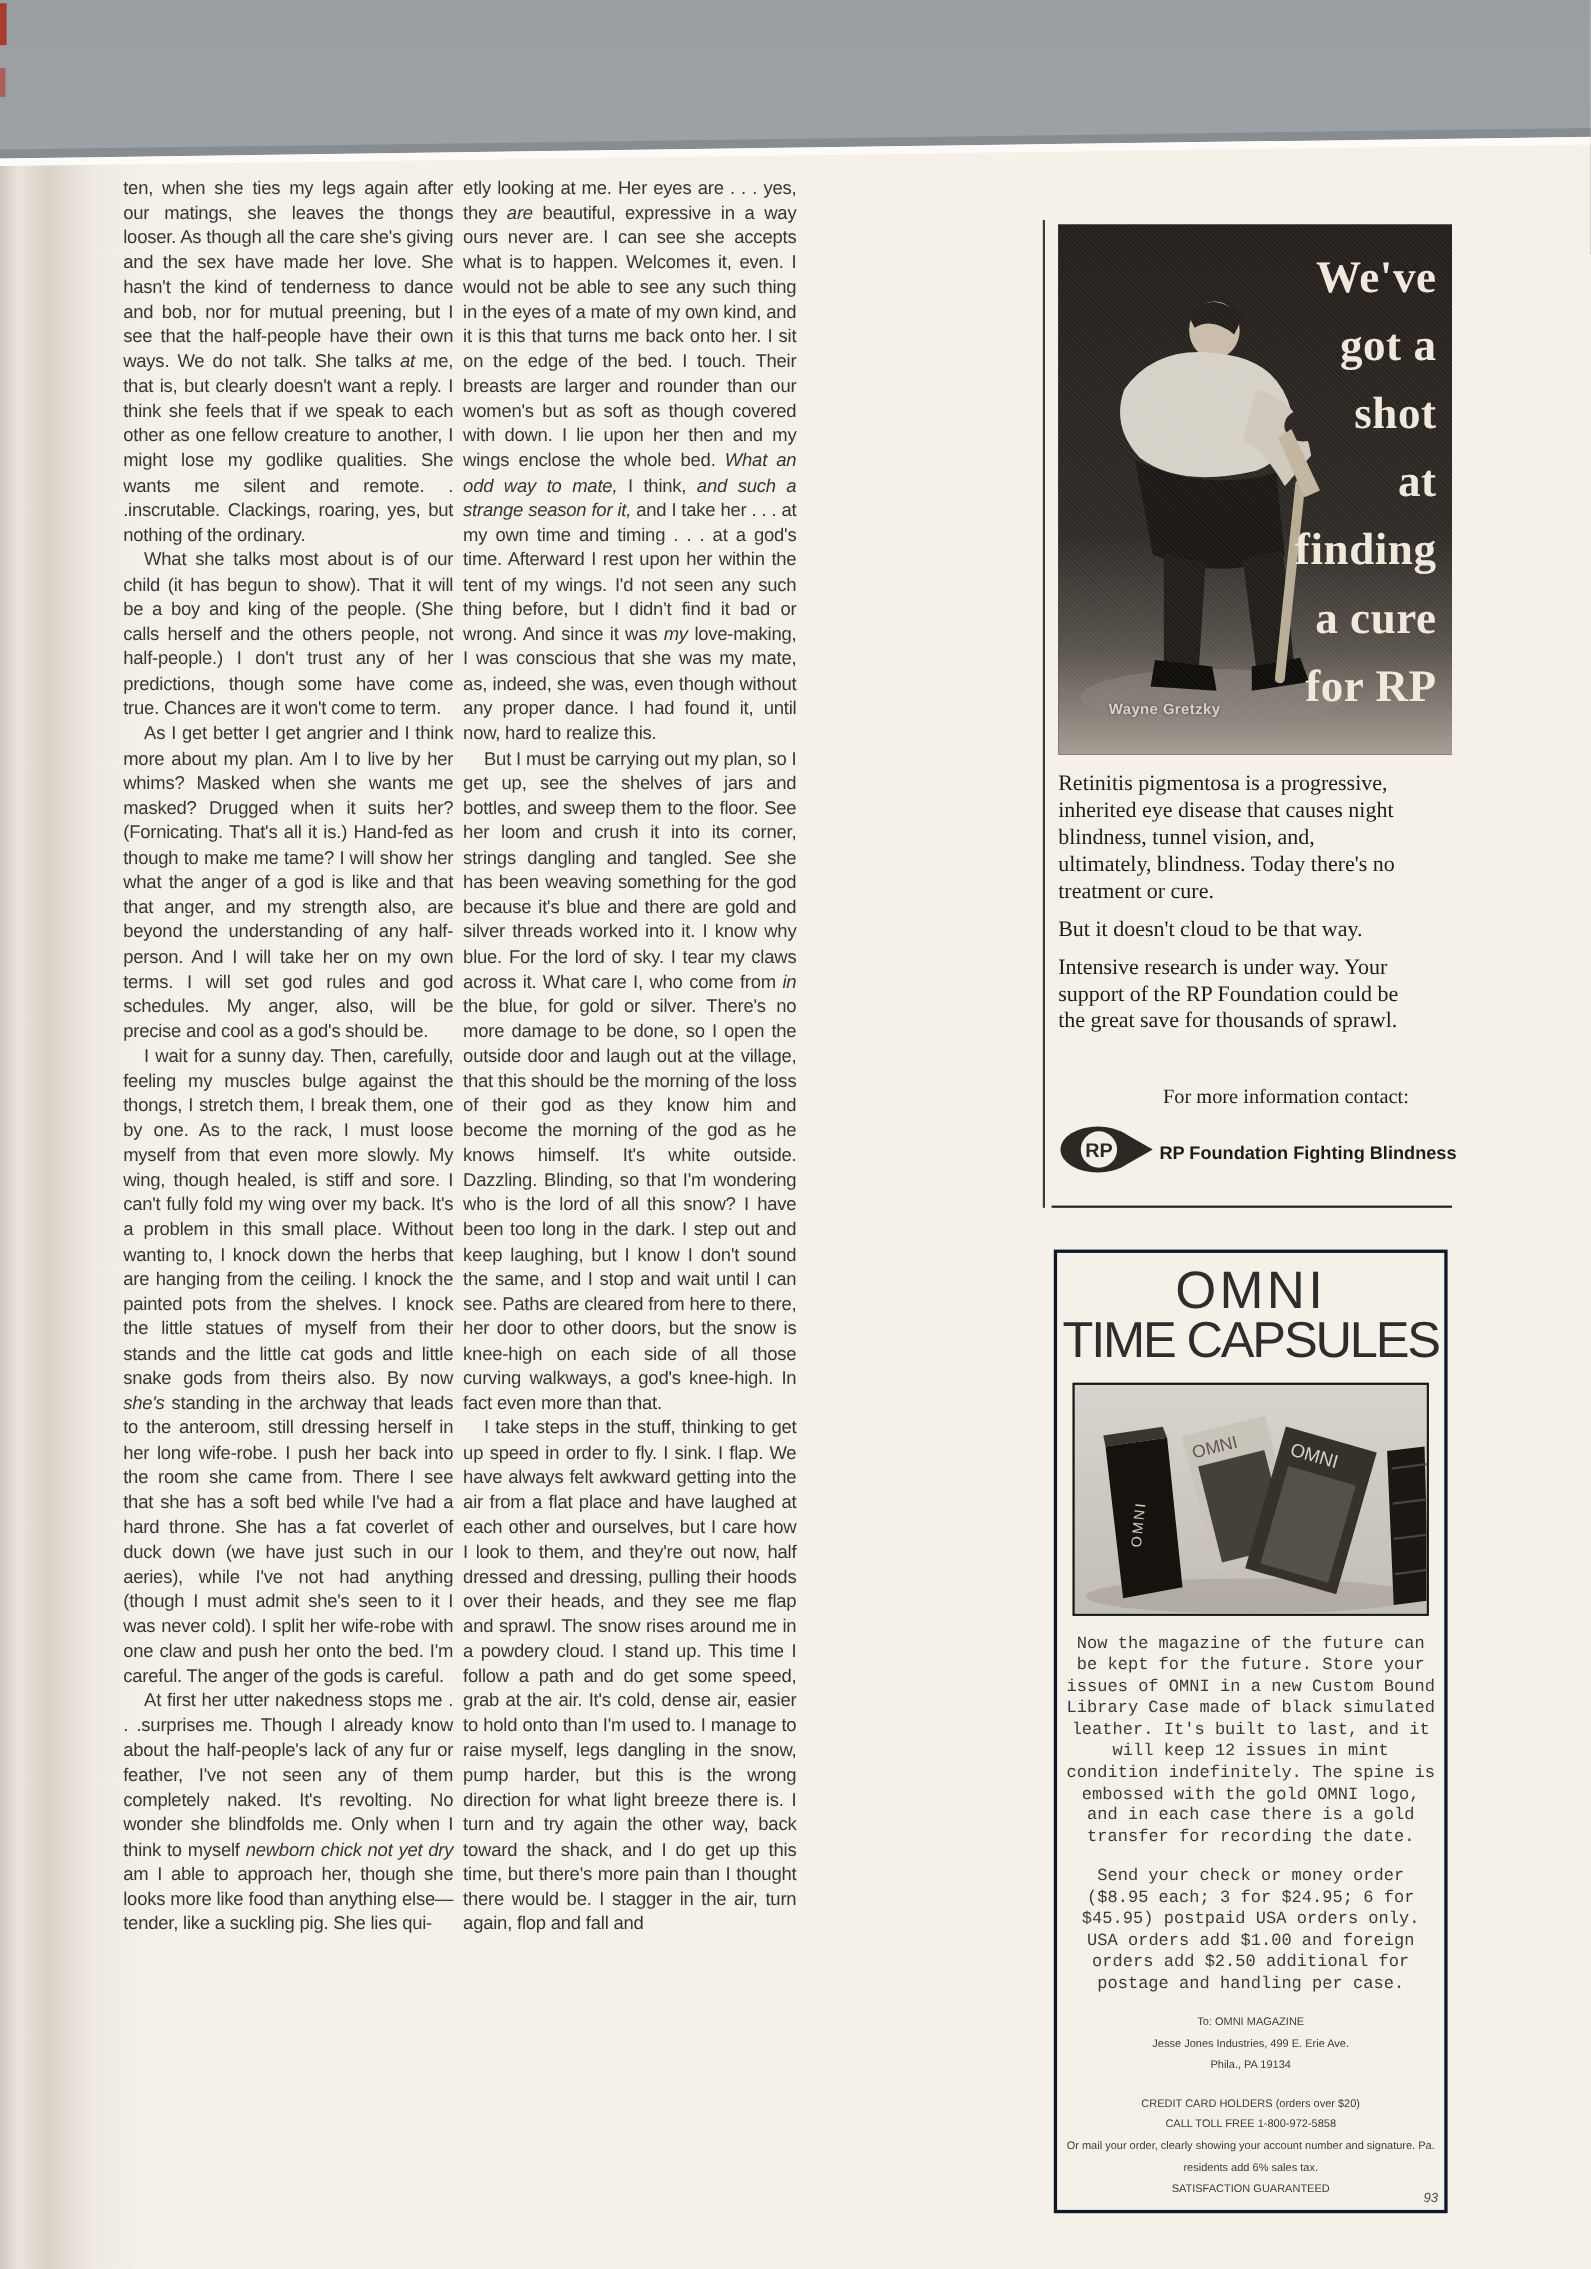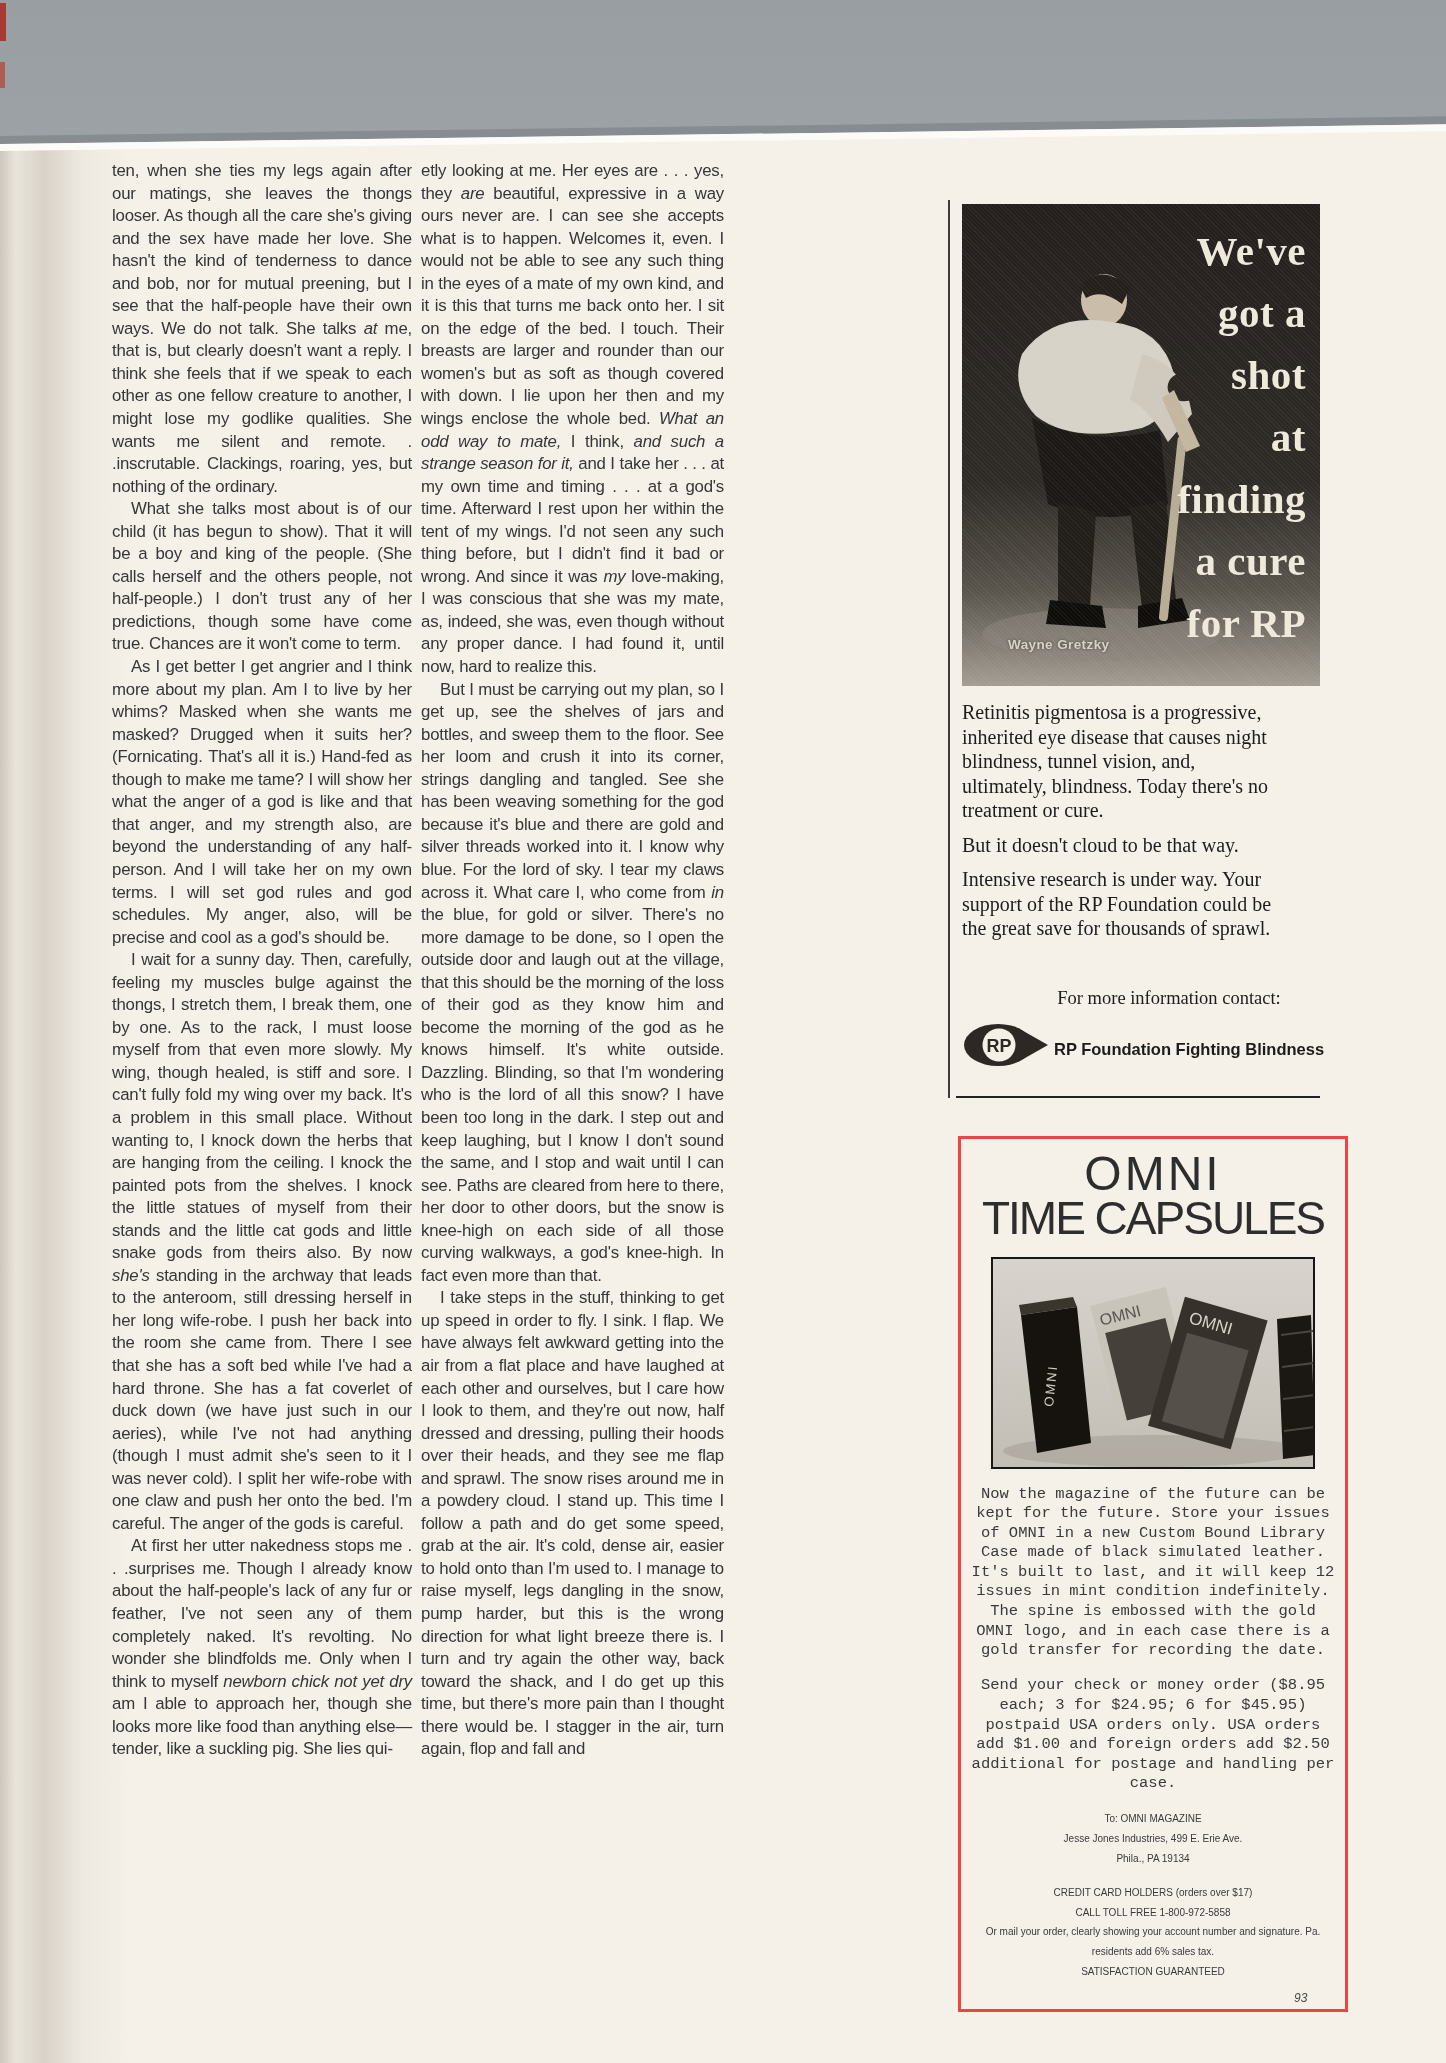--- a/index.html
+++ b/index.html
@@ -53,22 +53,22 @@
   .rp-contact { position:absolute; left:962px; top:988px; width:358px; z-index:2; color:#1c1c1c; }
   .rp-contact-label { font-family:"Liberation Serif", serif; font-size:18.5px; text-align:center; padding-left:56px; }
   .rp-org-row { display:flex; align-items:center; margin-top:7px; }
   .rp-logo { flex:0 0 auto; width:86px; height:58px; }
   .rp-org-col { margin-left:6px; }
   .rp-org-name { font-weight:bold; font-size:16.5px; margin-top:8px; white-space:nowrap; }
   .rp-address { text-align:center; font-weight:bold; font-size:14px; line-height:17.5px; margin-top:3px; }
   .rp-rule { position:absolute; left:956px; top:1096px; width:364px; height:2px; background:#222; z-index:2; }
 
   
-  .omni-box { position:absolute; left:958px; top:1136px; width:390px; height:876px; z-index:2;
-    border:3px solid #ef4444; box-sizing:border-box; color:#3a3a3a; }
+  .omni-box { position:absolute; left:958px; top:1136px; width:358px; height:876px; z-index:2;
+    border:3px solid #0f172a; box-sizing:border-box; color:#3a3a3a; }
   .omni-title { margin-top:12px; text-align:center; color:#2d2d2d; }
   .omni-title div:nth-child(1) { font-size:48px; line-height:45px; letter-spacing:3px; }
   .omni-title div:nth-child(2) { font-size:46px; line-height:45px; letter-spacing:-2px; }
   .omni-photo { margin:16px auto 0; width:320px; height:208px; border:2px solid #161616; position:relative; overflow:hidden; background:#d3cfc8; }
   .omni-photo svg { position:absolute; inset:0; }
   .omni-p { text-align:center; font-size:15.5px; line-height:19.6px; margin:15px 8px 0;font-family:Liberation Mono, monospace; }
   .omni-lines { text-align:center; font-size:10px; line-height:19.6px; margin:15px 6px 0; }
   .omni-lines div { margin:0; }
 
   .page-num { position:absolute; left:1294px; top:1991px; font-size:12px; color:#4a4a4a; z-index:2;font-style:italic; }
@@ -195,21 +195,21 @@
     <div class="omni-p">
         <p>Now the magazine of the future can be kept for the future. Store your issues of OMNI in a new Custom Bound Library Case made of black simulated leather. It's built to last, and it will keep 12 issues in mint condition indefinitely. The spine is embossed with the gold OMNI logo, and in each case there is a gold transfer for recording the date.</p>
         <p>Send your check or money order ($8.95 each; 3 for $24.95; 6 for $45.95) postpaid USA orders only. USA orders add $1.00 and foreign orders add $2.50 additional for postage and handling per case.</p>
       </div>
     <div class="omni-lines">
         <div>To: OMNI MAGAZINE</div>
         <div>Jesse Jones Industries, 499 E. Erie Ave.</div>
         <div>Phila., PA 19134</div>
       </div>
     <div class="omni-lines">
-        <div>CREDIT CARD HOLDERS (orders over $17)</div>
+        <div>CREDIT CARD HOLDERS (orders over $20)</div>
         <div>CALL TOLL FREE 1-800-972-5858</div>
         <div>Or mail your order, clearly showing your account number and signature. Pa. residents add 6% sales tax.</div>
         <div>SATISFACTION GUARANTEED</div>
       </div>
   </div>
 
   <div class="page-num">93</div>
 
   <div class="scan-band"></div>
   <div class="band-shadow"></div>

